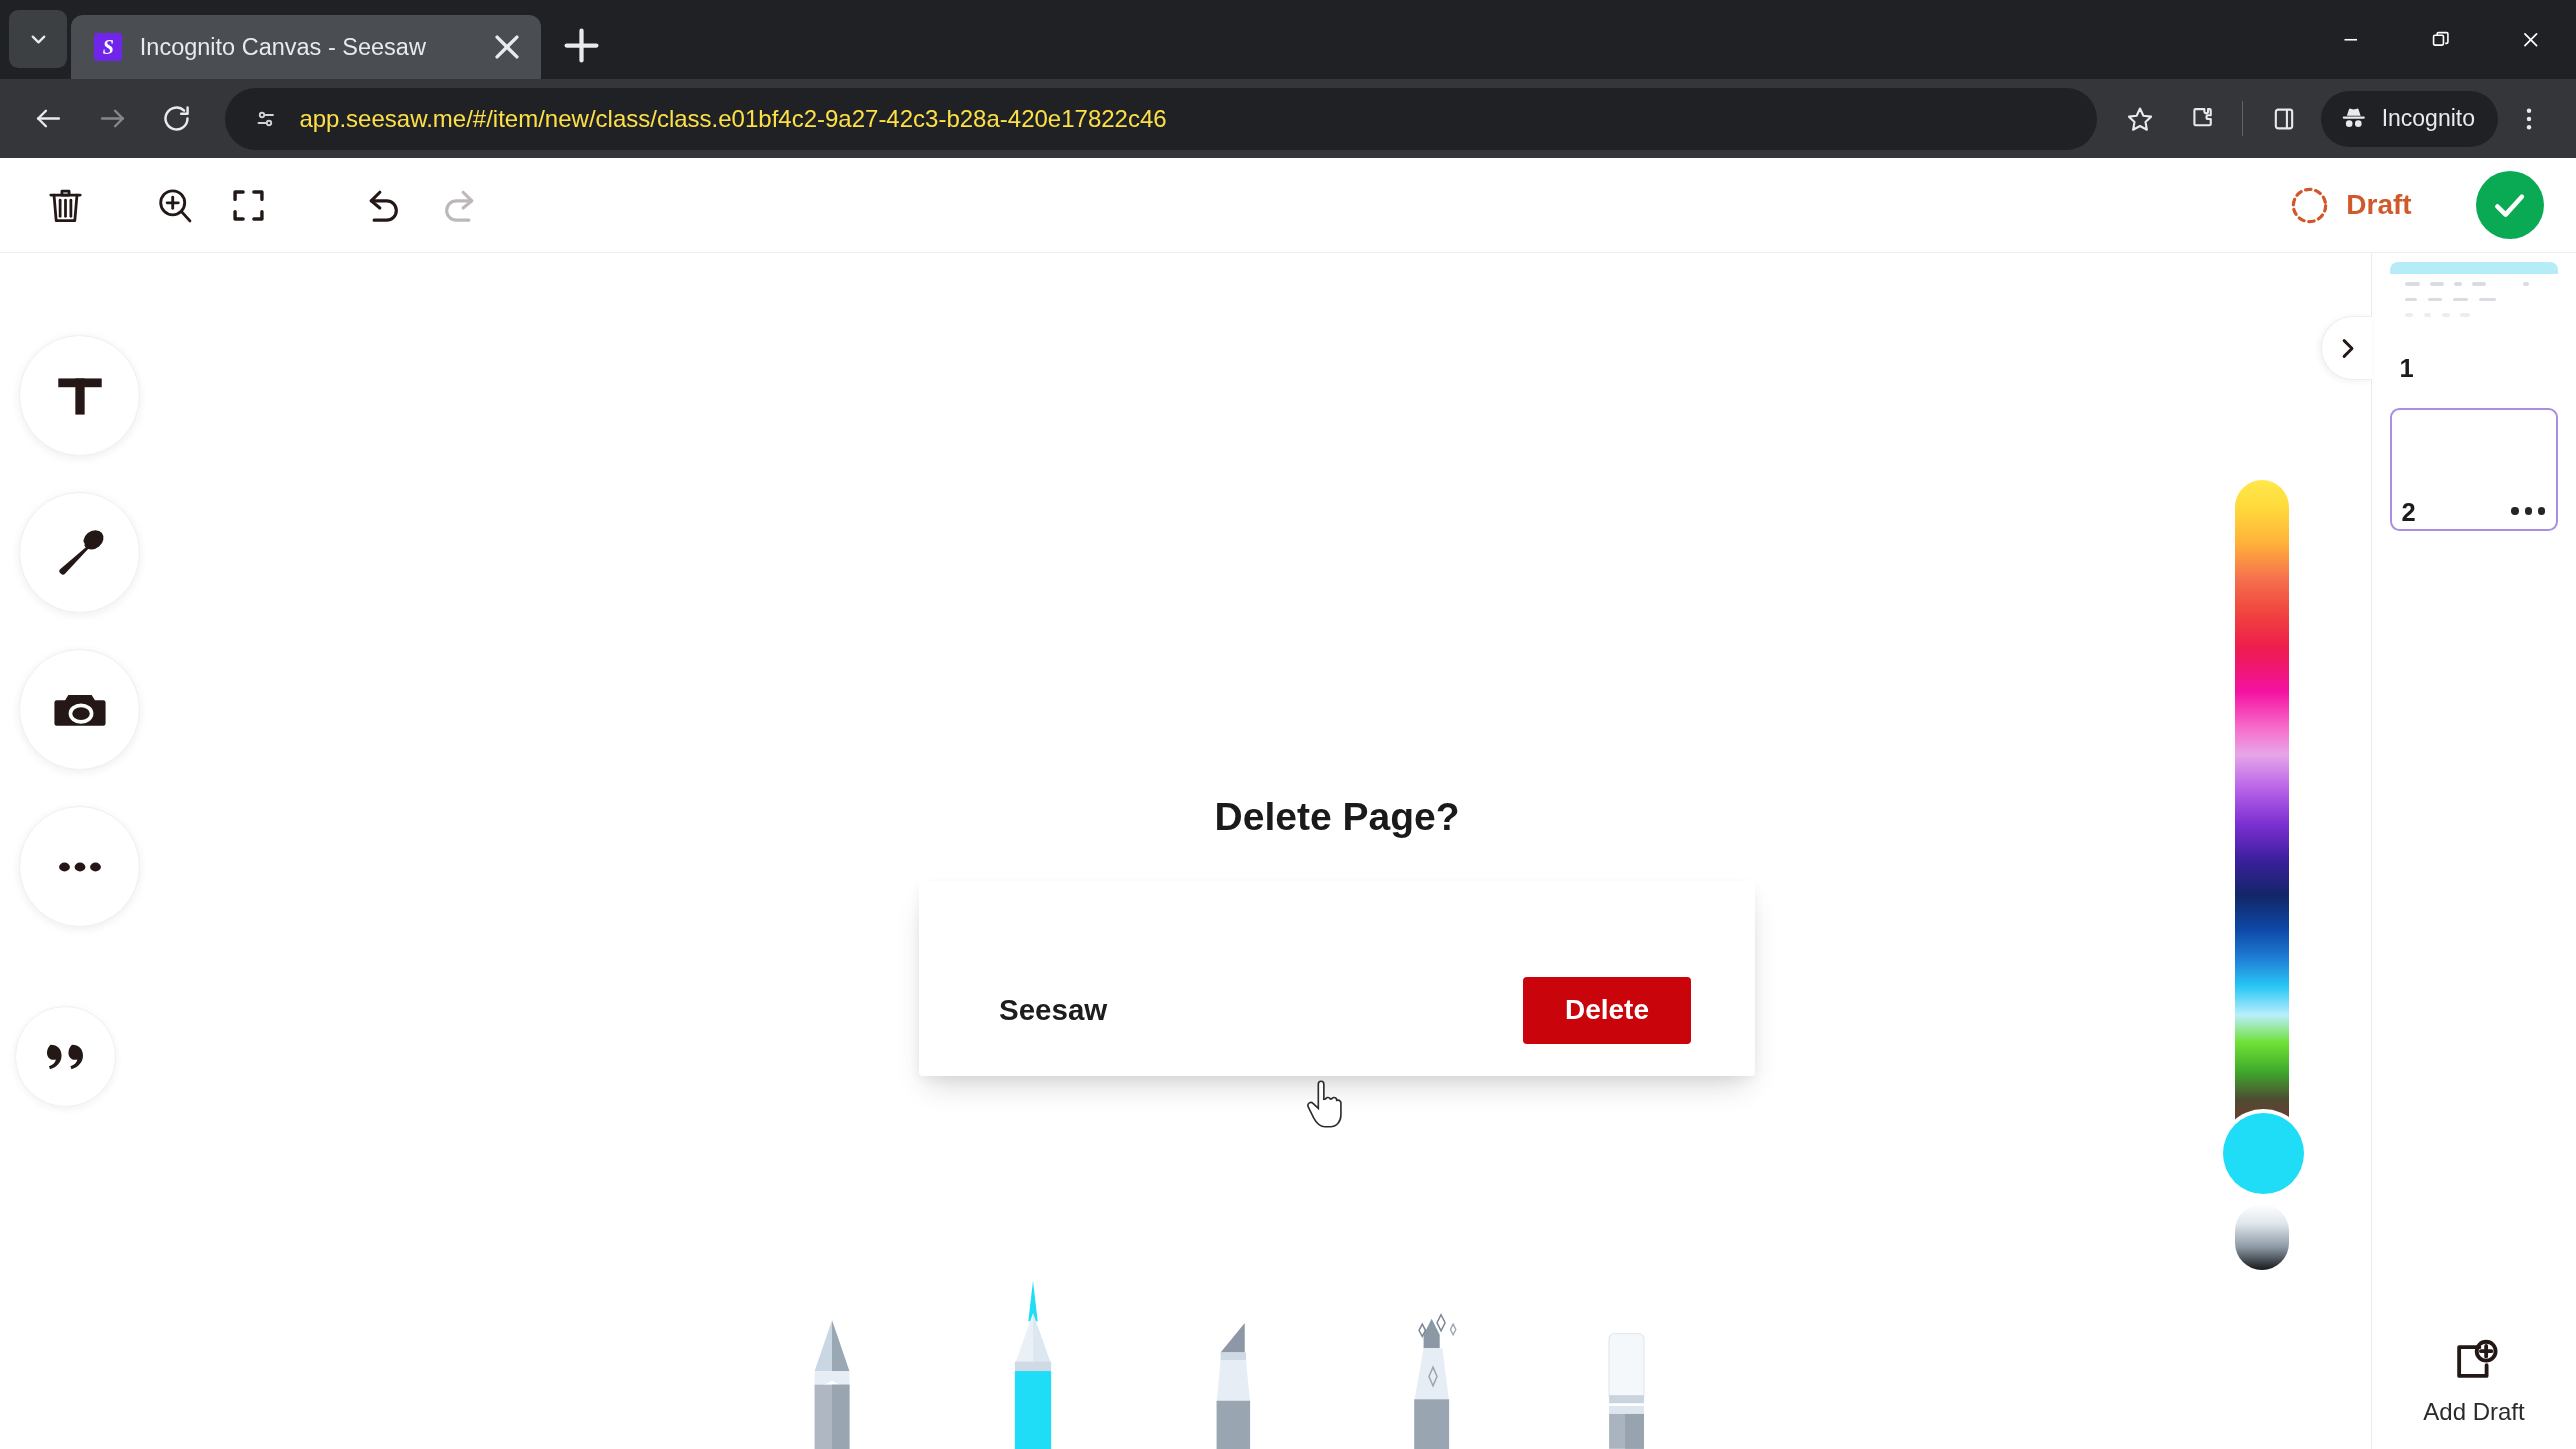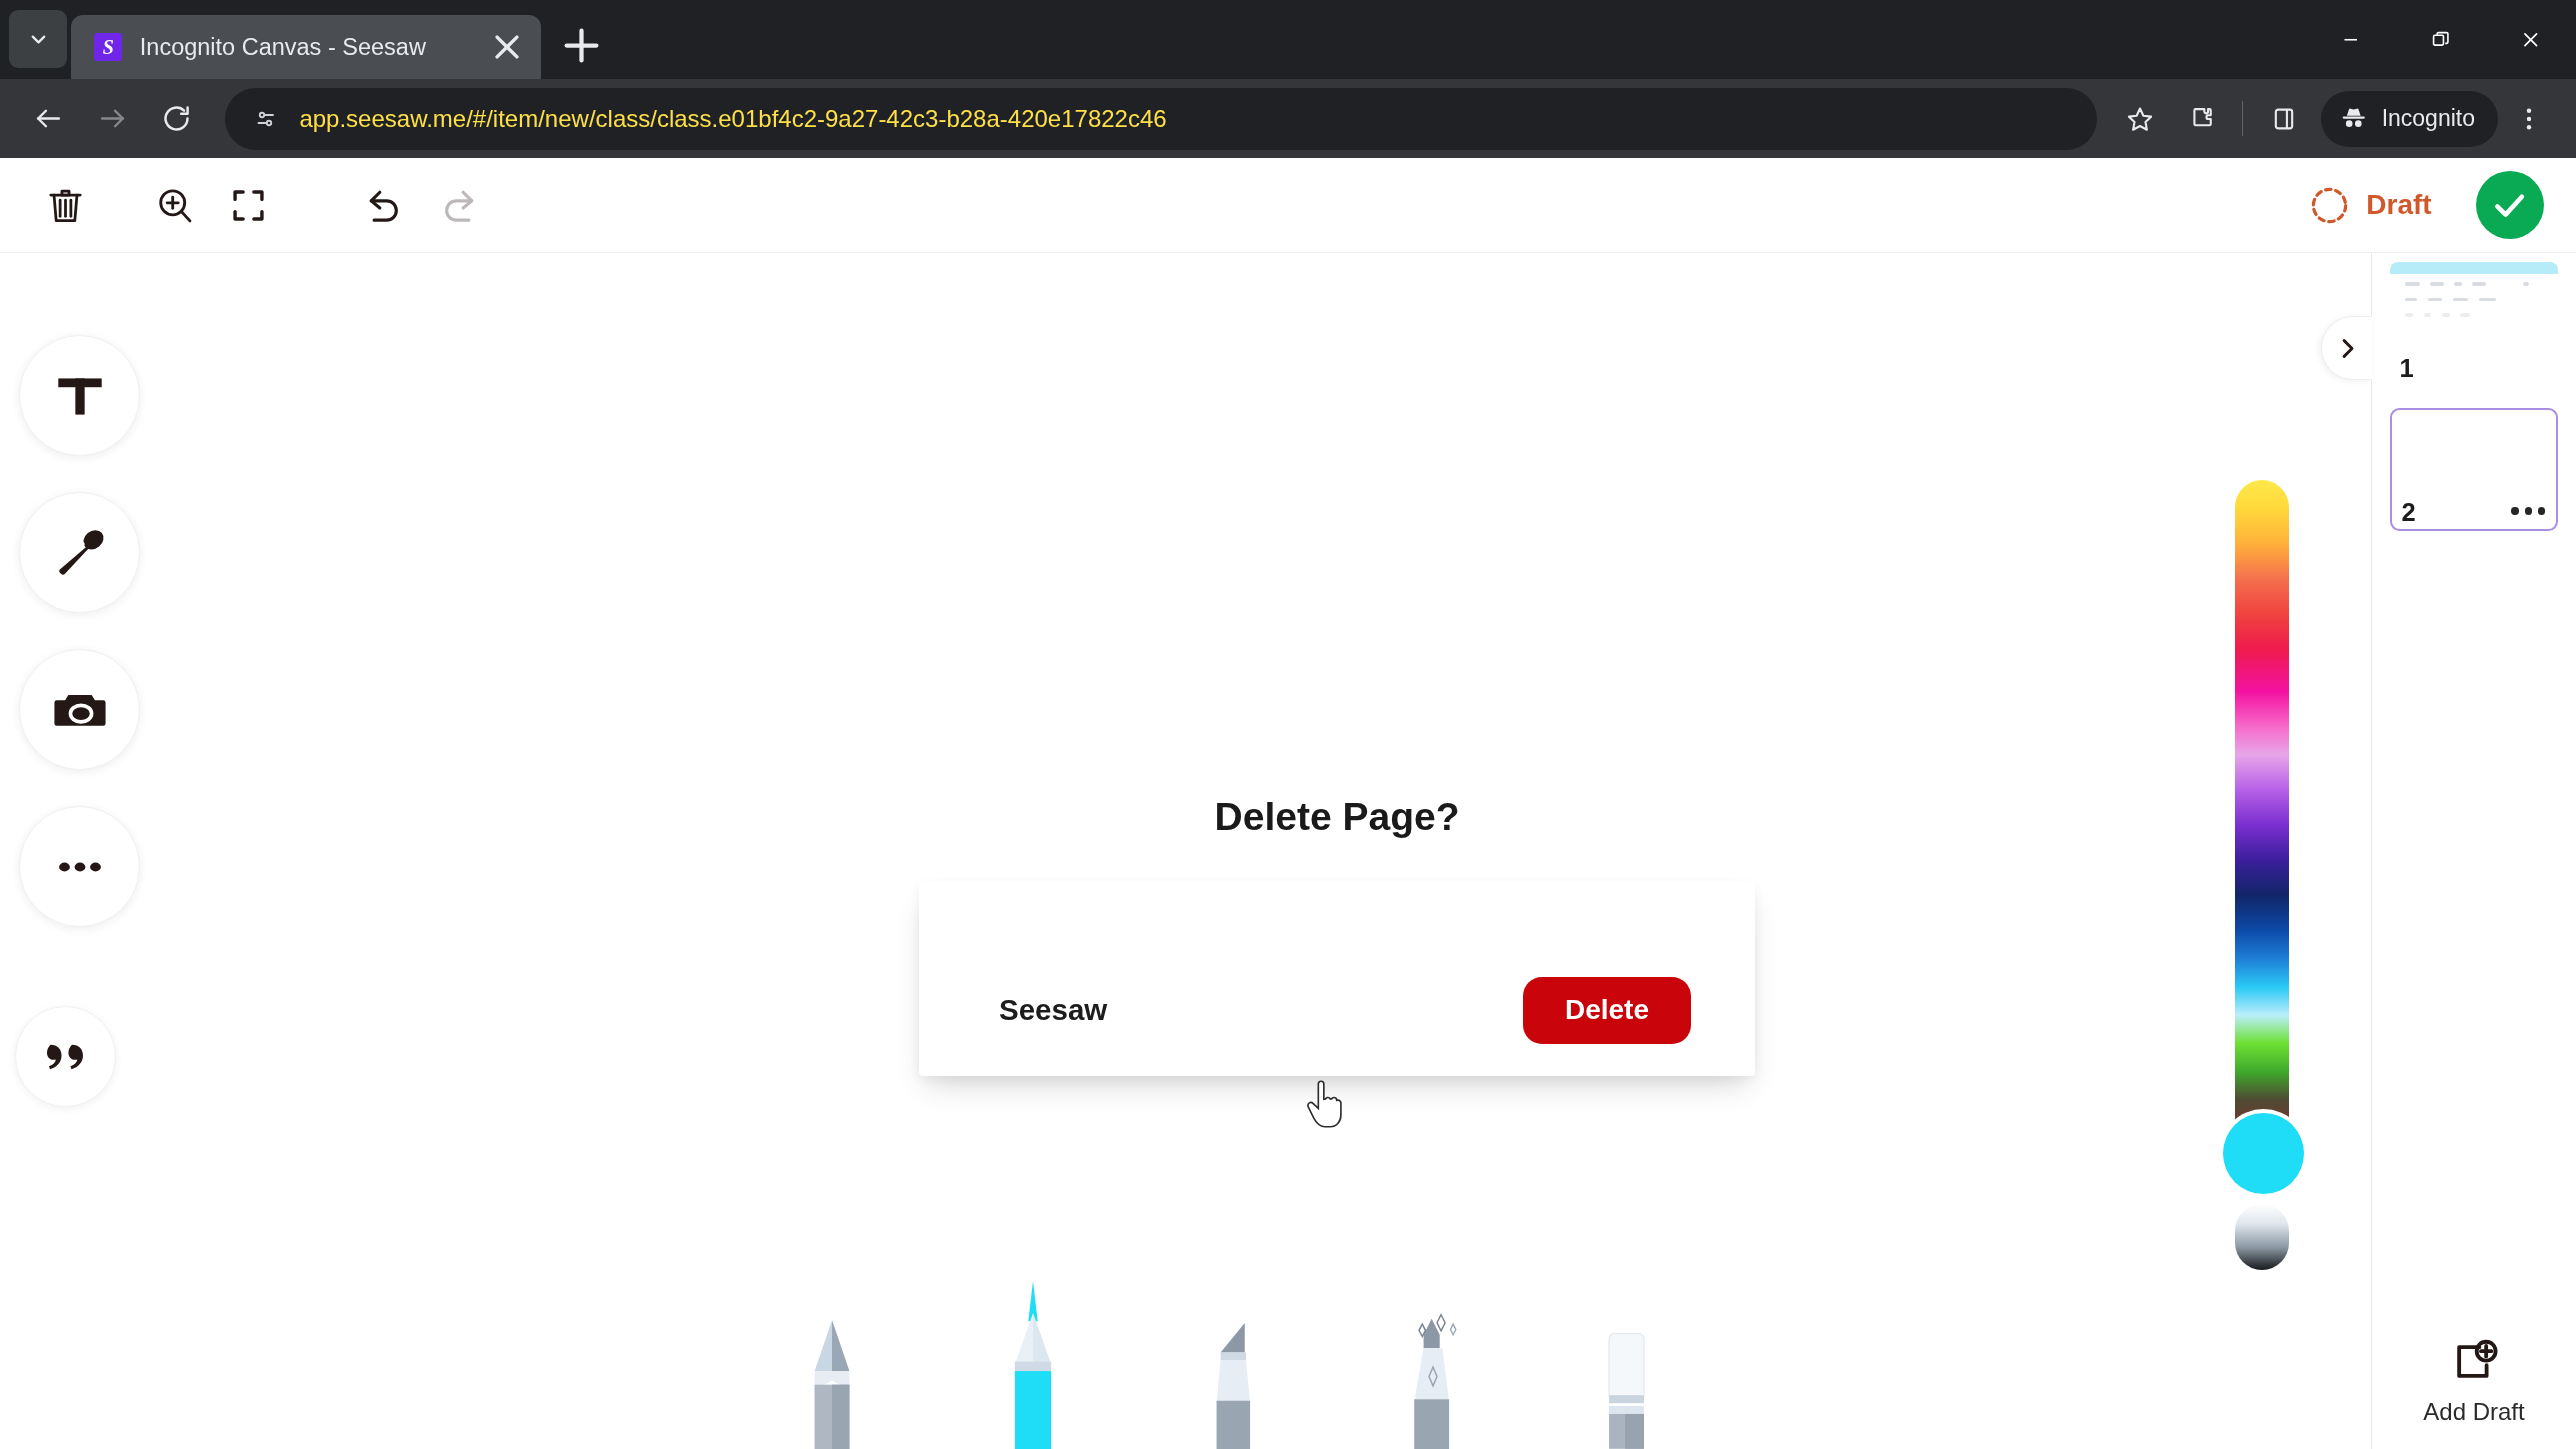--- a/index.html
+++ b/index.html
@@ -207,21 +207,21 @@
   .app-tool svg { width: 43px; height: 43px; }
   .app-tool.disabled { opacity: .3; }
   .tb-gap-sm { width: 35px; flex: none; }
   .tb-gap-md { width: 62px; flex: none; }
   .tb-spacer { flex: 1; }
 
   .draft-status {
     display: flex;
     align-items: center;
     cursor: pointer;
-    margin-right: 44px;
+    margin-right: 64px;
     justify-content: flex-end;
   }
   .draft-status svg { width: 43px; height: 43px; }
   .draft-label {
     font-size: 28px;
     font-weight: 700;
     color: #d1582a;
     margin-left: 14.8px;
   }
   .done-btn {
@@ -492,21 +492,21 @@
     cursor: pointer;
     padding: 9.4px 16px;
   }
   .btn-delete {
     background: #c9050b;
     border: none;
     font-family: inherit;
     font-size: 28px;
     font-weight: 700;
     color: #fff;
-    border-radius: 19px;
+    border-radius: 4px;
     padding: 17.4px 42px;
     cursor: pointer;
     position: relative;
   }
   .cursor-hand {
     position: absolute;
     left: 1305px;
     top: 922px;
     width: 39px;
     height: 50px;

